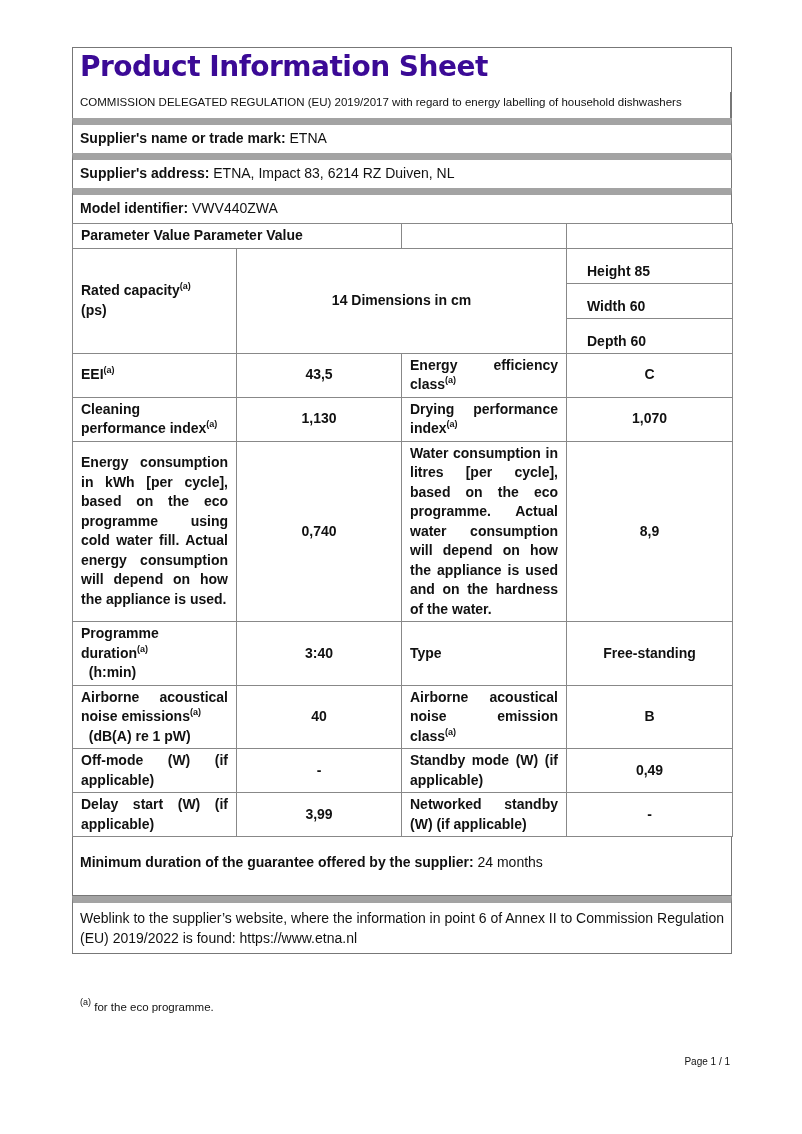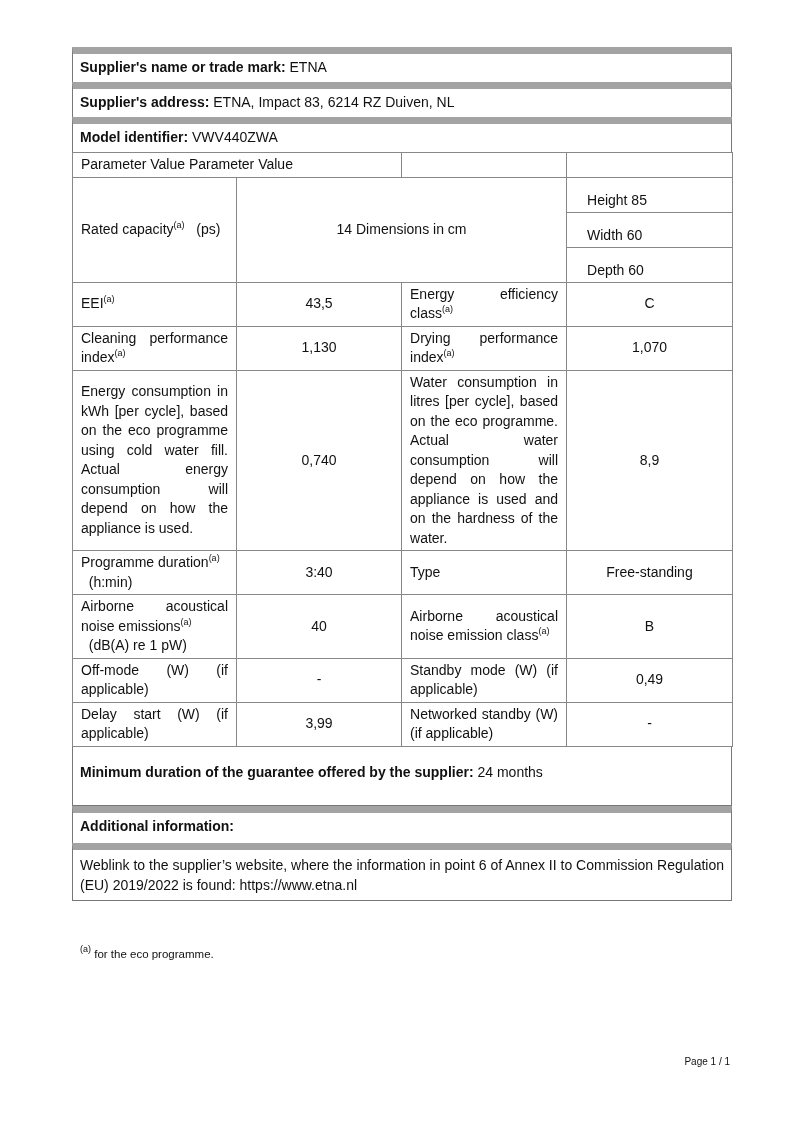--- a/index.html
+++ b/index.html
@@ -3,34 +3,38 @@
   <meta charset="utf-8">
   <style>
     html, body { margin: 0; padding: 0; background: #ffffff; }
     body { width: 802px; height: 1134px; position: relative; font-family: "Liberation Sans", sans-serif; color: #111; }
     .sheet { position: absolute; left: 72px; top: 47px; width: 660px; }
     .box { border: 1px solid #777; border-bottom: none; }
     .title { font-family: "DejaVu Sans", sans-serif; font-weight: bold; font-size: 28px; color: #3b0a96; padding: 2px 0 0 7px; height: 42px; letter-spacing: -0.5px; }
     .subtitle { font-size: 11.5px; padding: 4px 0 0 7px; height: 22px; border-right: 1px solid #777; }
     .row { border-top: 7px solid #a3a3a3; border-right: 1px solid #777; font-size: 14px; padding: 5px 7px; height: 18px; }
     .row b { font-weight: bold; }
-    table { border-collapse: collapse; width: 660px; font-size: 14px; table-layout: fixed; }
+    table { border-collapse: collapse; width: 660px; font-size: 14px; table-layout: fixed; font-weight: bold; }
     td { border: 1px solid #888; padding: 2px 8px; vertical-align: middle; line-height: 19.5px; }
     td.c { text-align: center; }
     td.j { text-align: justify; }
     sup { font-size: 9px; vertical-align: 6px; line-height: 0; }
     .dimrow td { padding: 12px 0 0 20px; height: 22px; }
     .footer-row { border: 1px solid #777; border-top: none; font-size: 14px; padding: 17px 7px; }
     .foot { font-size: 11.5px; padding: 6px 0 0 8px; margin-top: 41px; }
     .page { position: absolute; right: 72px; top: 1056px; font-size: 10px; }
   </style>
 </head>
 <body>
 
 <div class="sheet">
+  <div class="box">
+    <div class="title">Product Information Sheet</div>
+    <div class="subtitle">COMMISSION DELEGATED REGULATION (EU) 2019/2017 with regard to energy labelling of household dishwashers</div>
+  </div>
   <div class="row" style="border-left:1px solid #777"><b>Supplier's name or trade mark:</b><span> ETNA</span></div>
   <div class="row" style="border-left:1px solid #777"><b>Supplier's address:</b><span> ETNA, Impact 83, 6214 RZ Duiven, NL</span></div>
   <div class="row" style="border-left:1px solid #777"><b>Model identifier:</b><span> VWV440ZWA</span></div>
 
   <table>
     <colgroup>
         <col style="width:164px">
         <col style="width:165px">
         <col style="width:165px">
         <col style="width:166px">
@@ -92,18 +96,17 @@
     <tr style="height:44px">
       <td class="j">Delay start (W) (if applicable)</td>
       <td class="c">3,99</td>
       <td class="j">Networked standby (W) (if applicable)</td>
       <td class="c">-</td>
     </tr>
   </tbody>
     </table>
 
   <div class="footer-row" style="height:24px"><b>Minimum duration of the guarantee offered by the supplier:</b><span> 24 months</span></div>
-  <div class="row" style="border-left:1px solid #777;height:20px"><b>Additional information:</b></div>
   <div class="row" style="border-left:1px solid #777;border-bottom:1px solid #777;height:auto;line-height:20px;text-align:justify">Weblink to the supplier’s website, where the information in point 6 of Annex II to Commission Regulation (EU) 2019/2022 is found:  https://www.etna.nl</div>
   <div class="foot"><sup>(a)</sup><span> for the eco programme.</span></div>
 </div>
 
 <div class="page">Page 1 / 1</div>
 
 </body></html>

